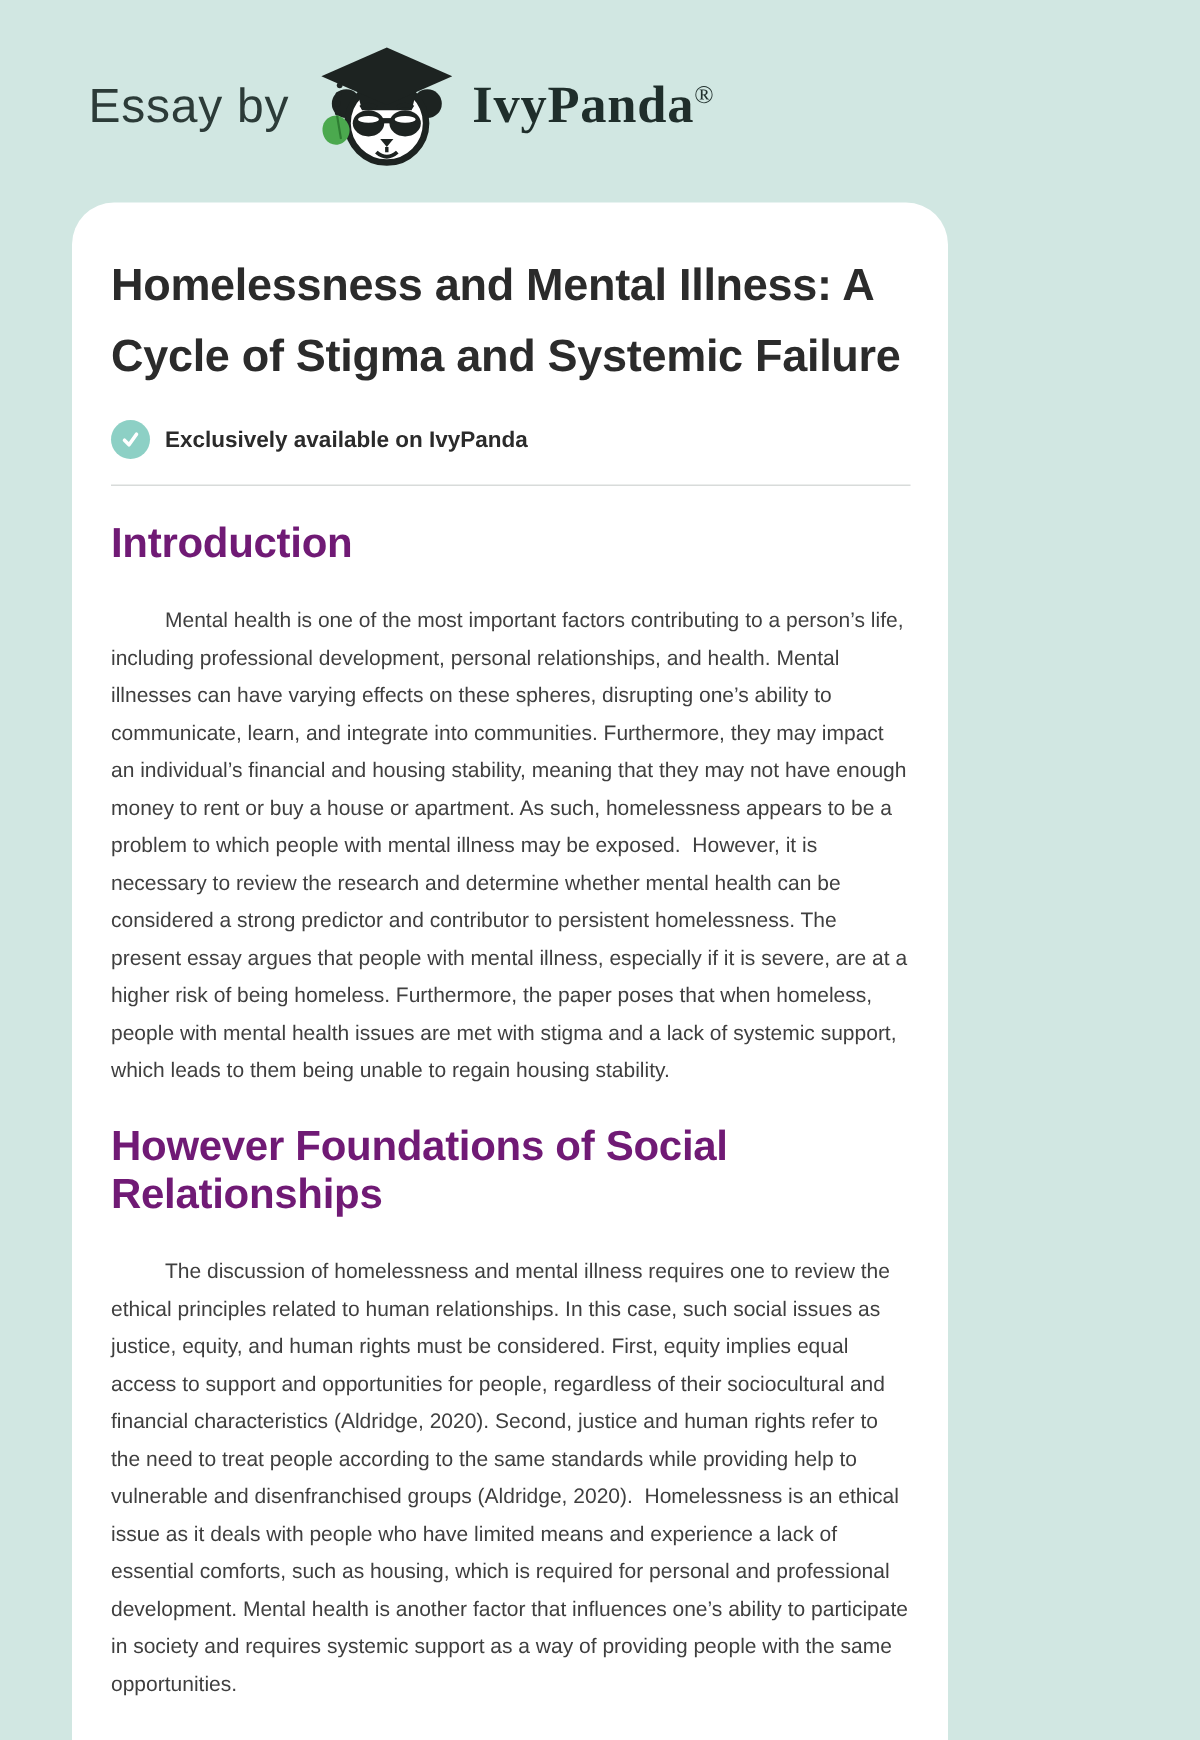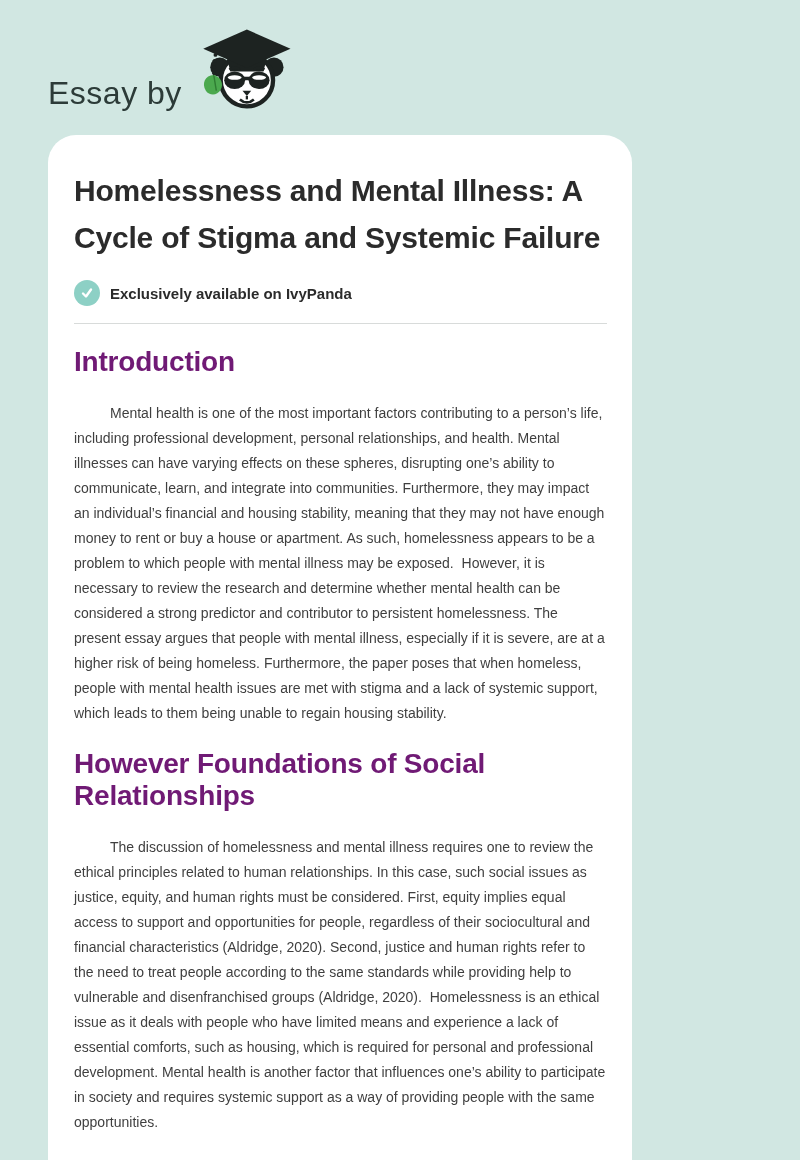--- a/index.html
+++ b/index.html
@@ -7,23 +7,24 @@
   body {
     width: 800px;
     height: 1160px;
     background: #d1e7e2;
     font-family: "Liberation Sans", sans-serif;
     overflow: hidden;
   }
   
   .site-header {
     display: flex;
-    align-items: flex-end;
+    align-items: center;
     padding: 28px 0 0 48px;
     height: 112px;
+    margin-left: 11px;
   }
   .essay-by {
     font-size: 32px;
     font-weight: 400;
     color: #2c3b38;
     letter-spacing: 0.5px;
     margin-right: 14px;
   }
   .logo-wrap {
     width: 100px;
@@ -140,20 +141,21 @@
       <rect x="50" y="58" width="12" height="4" fill="#1d2321"></rect>
       <ellipse cx="42" cy="59" rx="8" ry="2.6" fill="#ffffff"></ellipse>
       <ellipse cx="70" cy="59" rx="8" ry="2.6" fill="#ffffff"></ellipse>
 
       <path d="M51 74 h10 l-5 6 z" fill="#1d2321"></path>
       <path d="M56 80 v4" stroke="#1d2321" stroke-width="2.6" fill="none"></path>
       <path d="M48 84 q8 7 16 0" stroke="#1d2321" stroke-width="3" fill="none"></path>
     </svg>
   </span>
 
+  <span class="brand-name"><span>IvyPanda</span><sup>®</sup></span>
 </header>
 
 <main class="essay-card">
   <h1 class="essay-title">Homelessness and Mental Illness: A Cycle of Stigma and Systemic Failure</h1>
 
   <div class="badge-row">
     <span class="badge-circle">
       <svg width="14" height="14" viewBox="0 0 14 14" aria-hidden="true">
         <polyline points="3,7.5 6,10.5 11,3.5" fill="none" stroke="#ffffff" stroke-width="2.4" stroke-linecap="round" stroke-linejoin="round"></polyline>
       </svg>

